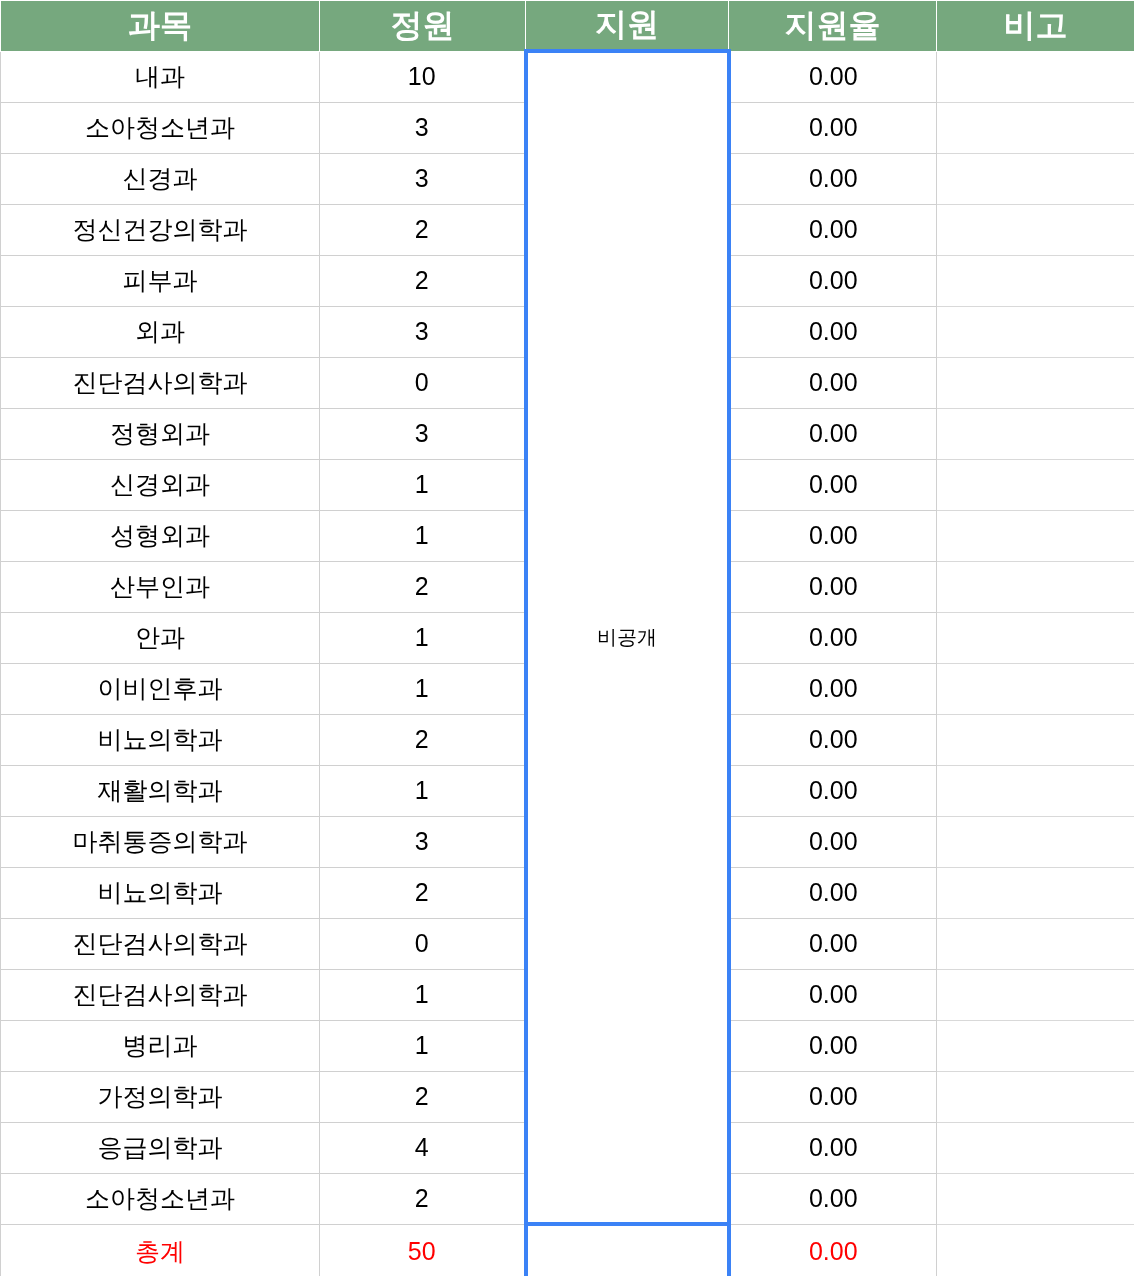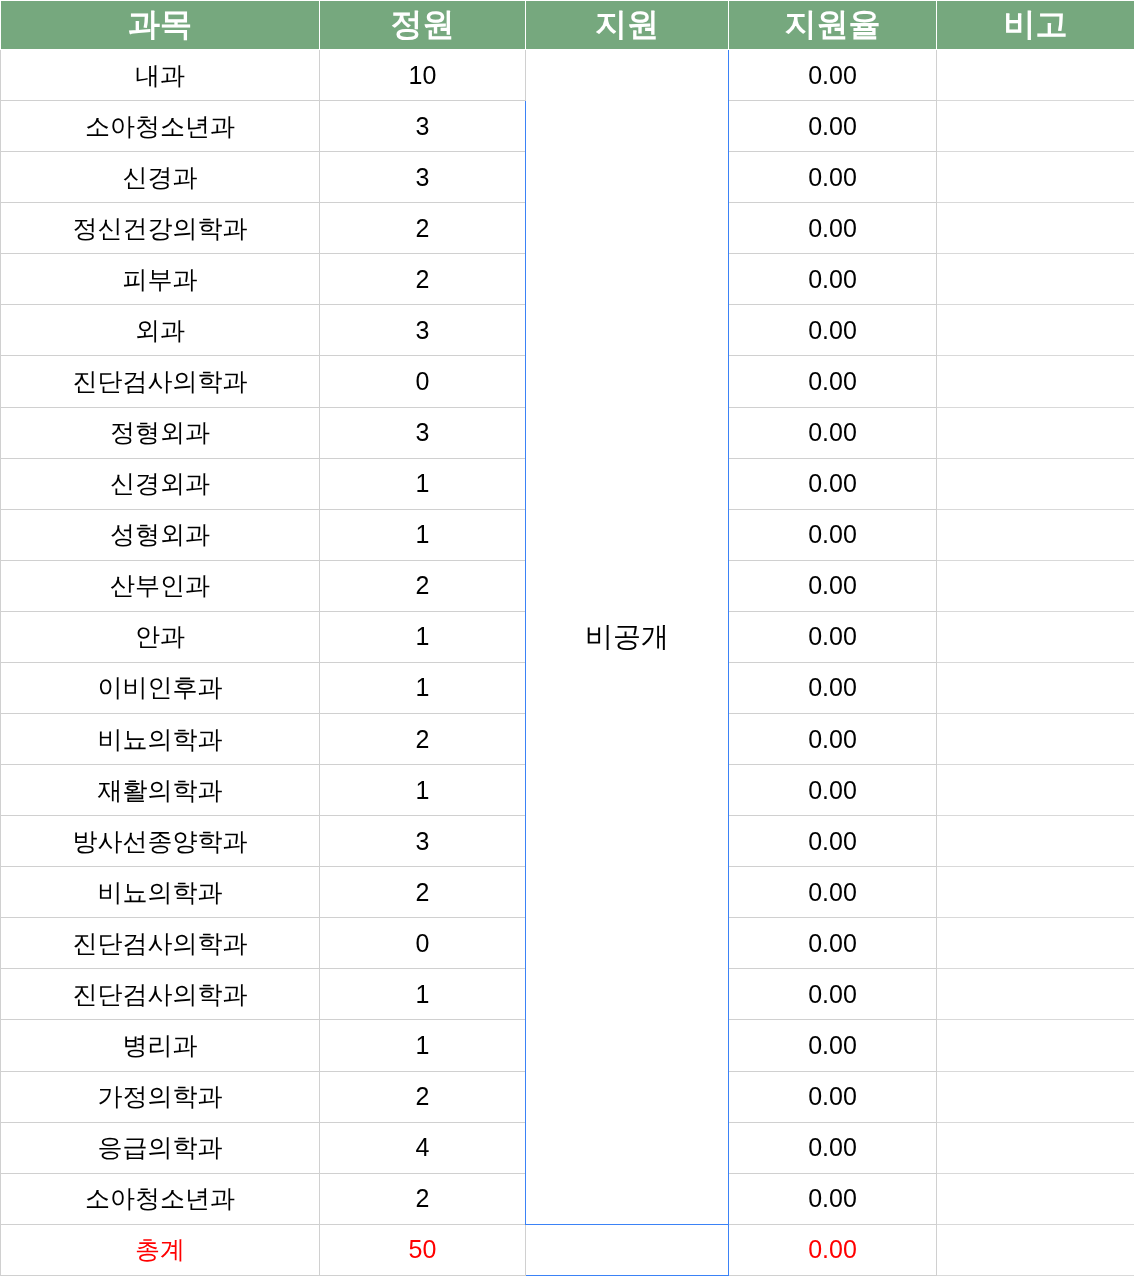--- a/index.html
+++ b/index.html
@@ -49,22 +49,22 @@
     border-left: 1px solid #d9d9d9;
     border-right: 1px solid #d9d9d9;
     height: 50px;
   }
   tbody td.cell-subject,
   tbody td.cell-quota,
   tbody td.cell-rate {
     border-color: #d0d0d0;
   }
   td.cell-apply {
-    border: 1px solid #3b82f6;
-    font-size: 28px;
+    border: 4px solid #3b82f6;
+    font-size: 20px;
   }
   td.cell-note {
     border: 1px solid #d9d9d9;
   }
   tr.total-row td {
     color: #ff0000;
     margin-top: 30px;
   }
   tr.total-row td.cell-note {
     color: #000000;
@@ -176,21 +176,21 @@
         <td class="cell-rate">0.00</td>
         <td class="cell-note"></td>
       </tr>
       <tr>
         <td class="cell-subject">재활의학과</td>
         <td class="cell-quota">1</td>
         <td class="cell-rate">0.00</td>
         <td class="cell-note"></td>
       </tr>
       <tr>
-        <td class="cell-subject">방사선종양학과</td>
+        <td class="cell-subject">마취통증의학과</td>
         <td class="cell-quota">3</td>
         <td class="cell-rate">0.00</td>
         <td class="cell-note"></td>
       </tr>
       <tr>
         <td class="cell-subject">비뇨의학과</td>
         <td class="cell-quota">2</td>
         <td class="cell-rate">0.00</td>
         <td class="cell-note"></td>
       </tr>

